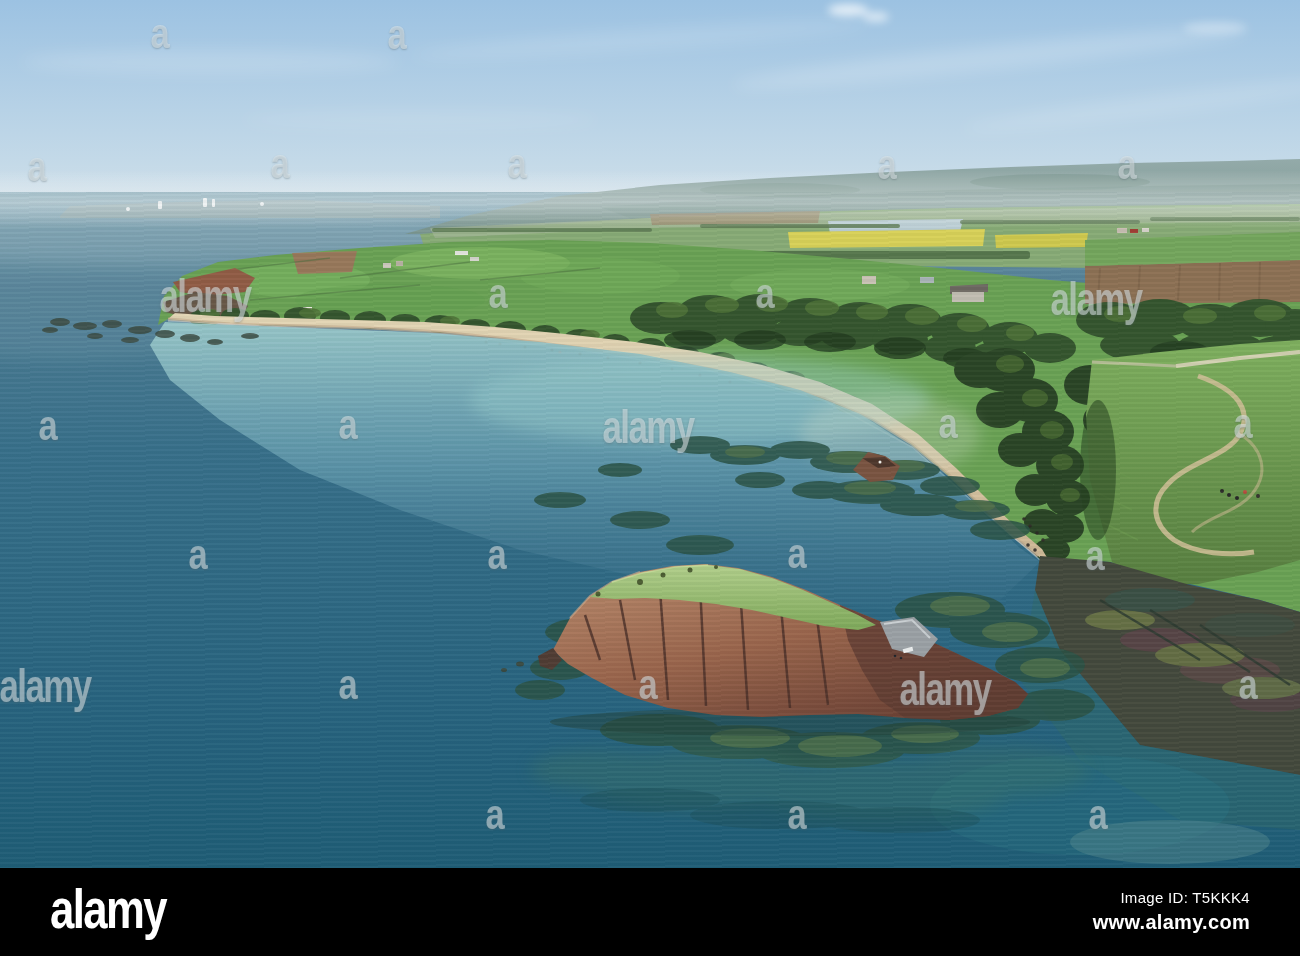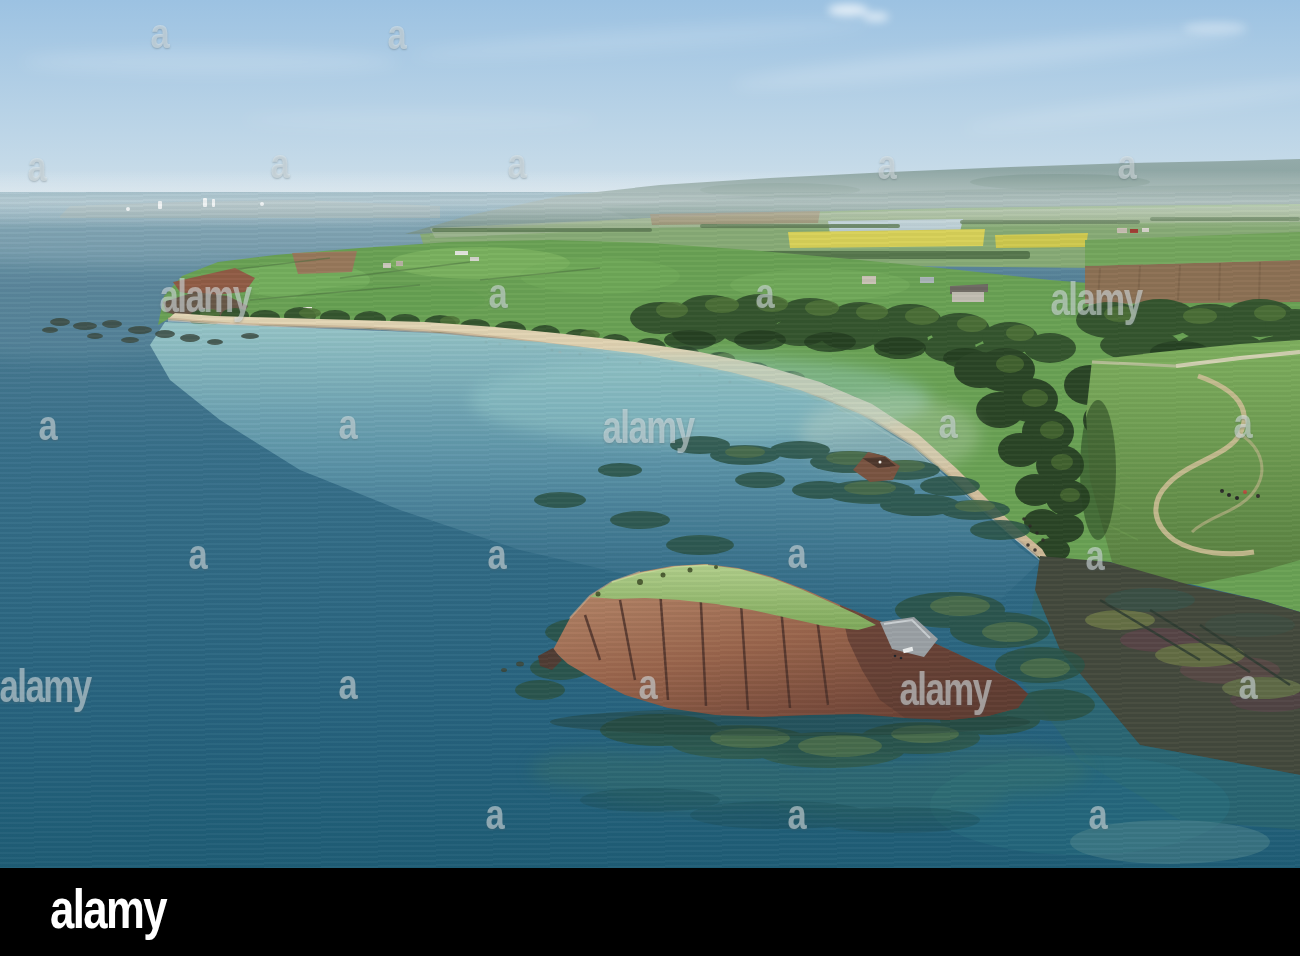--- a/index.html
+++ b/index.html
@@ -532,15 +532,19 @@
       <span class="wm-letter" style="left: 1098px; top: 818px; color: rgba(228, 235, 237, 0.52);">a</span>
       <span class="wm-word" style="left: 205px; top: 298px; color: rgba(228, 235, 237, 0.52);">alamy</span>
       <span class="wm-word" style="left: 1096px; top: 301px; color: rgba(228, 235, 237, 0.52);">alamy</span>
       <span class="wm-word" style="left: 648px; top: 429px; color: rgba(228, 235, 237, 0.52);">alamy</span>
       <span class="wm-word" style="left: 945px; top: 691px; color: rgba(228, 235, 237, 0.52);">alamy</span>
       <span class="wm-word" style="left: 45px; top: 688px; color: rgba(228, 235, 237, 0.52);">alamy</span>
     </div>
 
   <div class="footer" style="background: rgb(0, 0, 0); color: rgb(255, 255, 255);">
     <div class="footer-logo">alamy</div>
+    <div class="footer-right">
+      <div class="footer-id">Image ID: T5KKK4</div>
+      <div class="footer-url">www.alamy.com</div>
+    </div>
   </div>
 
 </div>
 
 </body></html>

